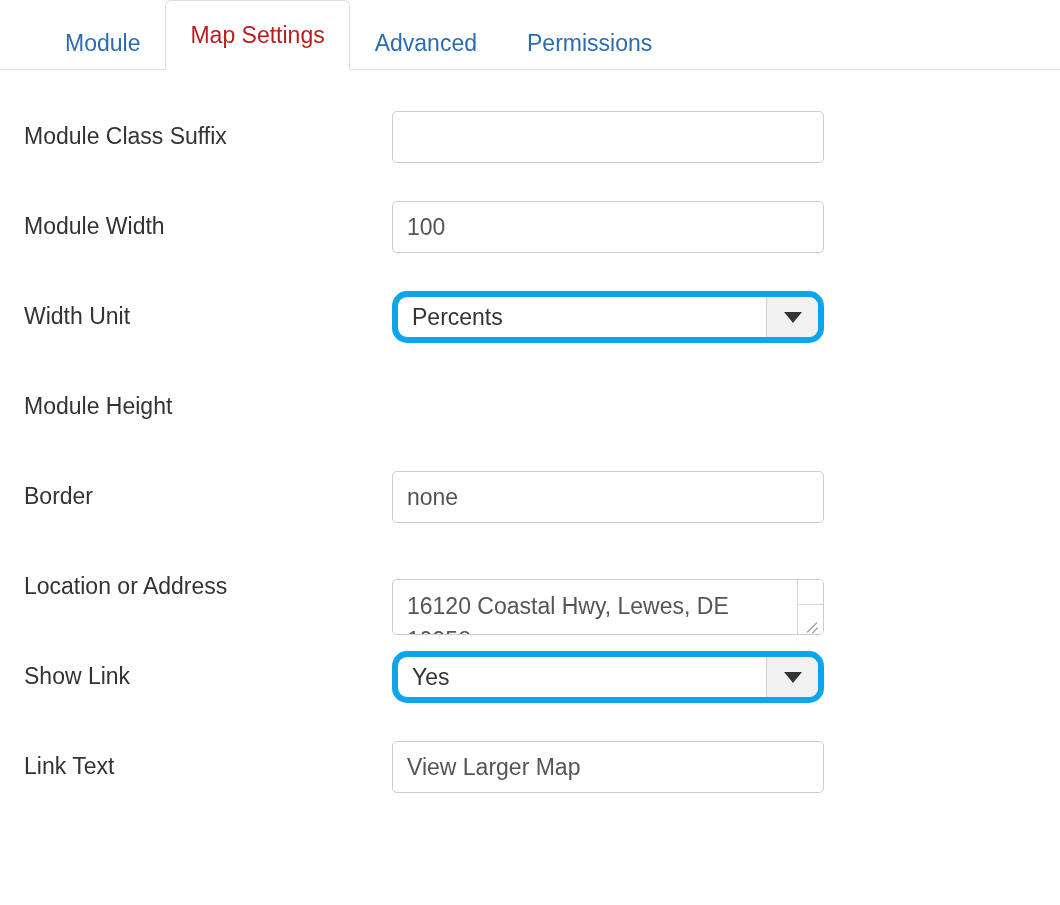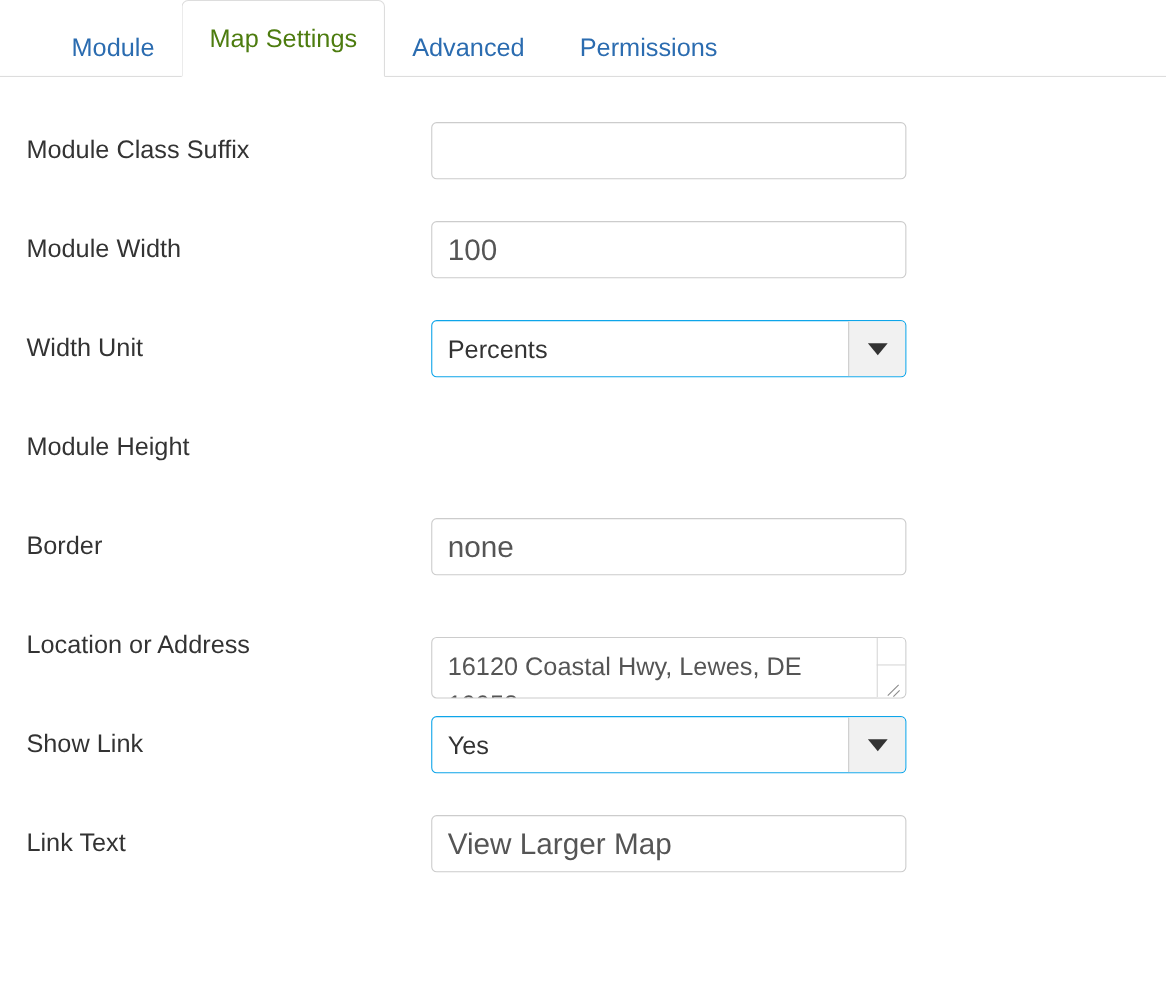--- a/index.html
+++ b/index.html
@@ -50,21 +50,21 @@
     border: 1px solid transparent;
     border-bottom: none;
     height: 54px;
     padding: 0 24px;
     cursor: pointer;
     white-space: nowrap;
     line-height: 1;
     text-align: center;
   }
   .tab.active {
-    color: #4d7c0f;
+    color: #b91c1c;
     background: #ffffff;
     border: 1px solid #dddddd;
     border-bottom: 1px solid #ffffff;
     border-radius: 6px 6px 0 0;
     height: 70px;
     z-index: 3;
     margin-bottom: 0;
   }
   .tab-spacer-left { width: 40px; }
 
@@ -88,40 +88,40 @@
     width: 432px;
   }
 
   .txtinput {
     width: 432px;
     height: 52px;
     border: 1px solid #cccccc;
     border-radius: 5px;
     background: #ffffff;
     font-family: "Liberation Sans", sans-serif;
-    font-size: 27px;
+    font-size: 23px;
     color: #555555;
     padding: 0 14px;
     outline: none;
     line-height: 50px;
     display: flex;
     align-items: flex-start;
   }
   .txtinput .val {
     display: block;
     white-space: nowrap;
     overflow: hidden;
   }
 
   
   .selectbox {
     width: 432px;
     height: 52px;
-    border: 1px solid #0ea5e9;
-    border-radius: 5px;
+    border: 6px solid #0ea5e9;
+    border-radius: 15px;
     background: #ffffff;
     display: flex;
     align-items: stretch;
     overflow: hidden;
   }
   .selectbox .sel-val {
     flex: 1 1 auto;
     display: flex;
     align-items: center;
     padding: 0 14px;

